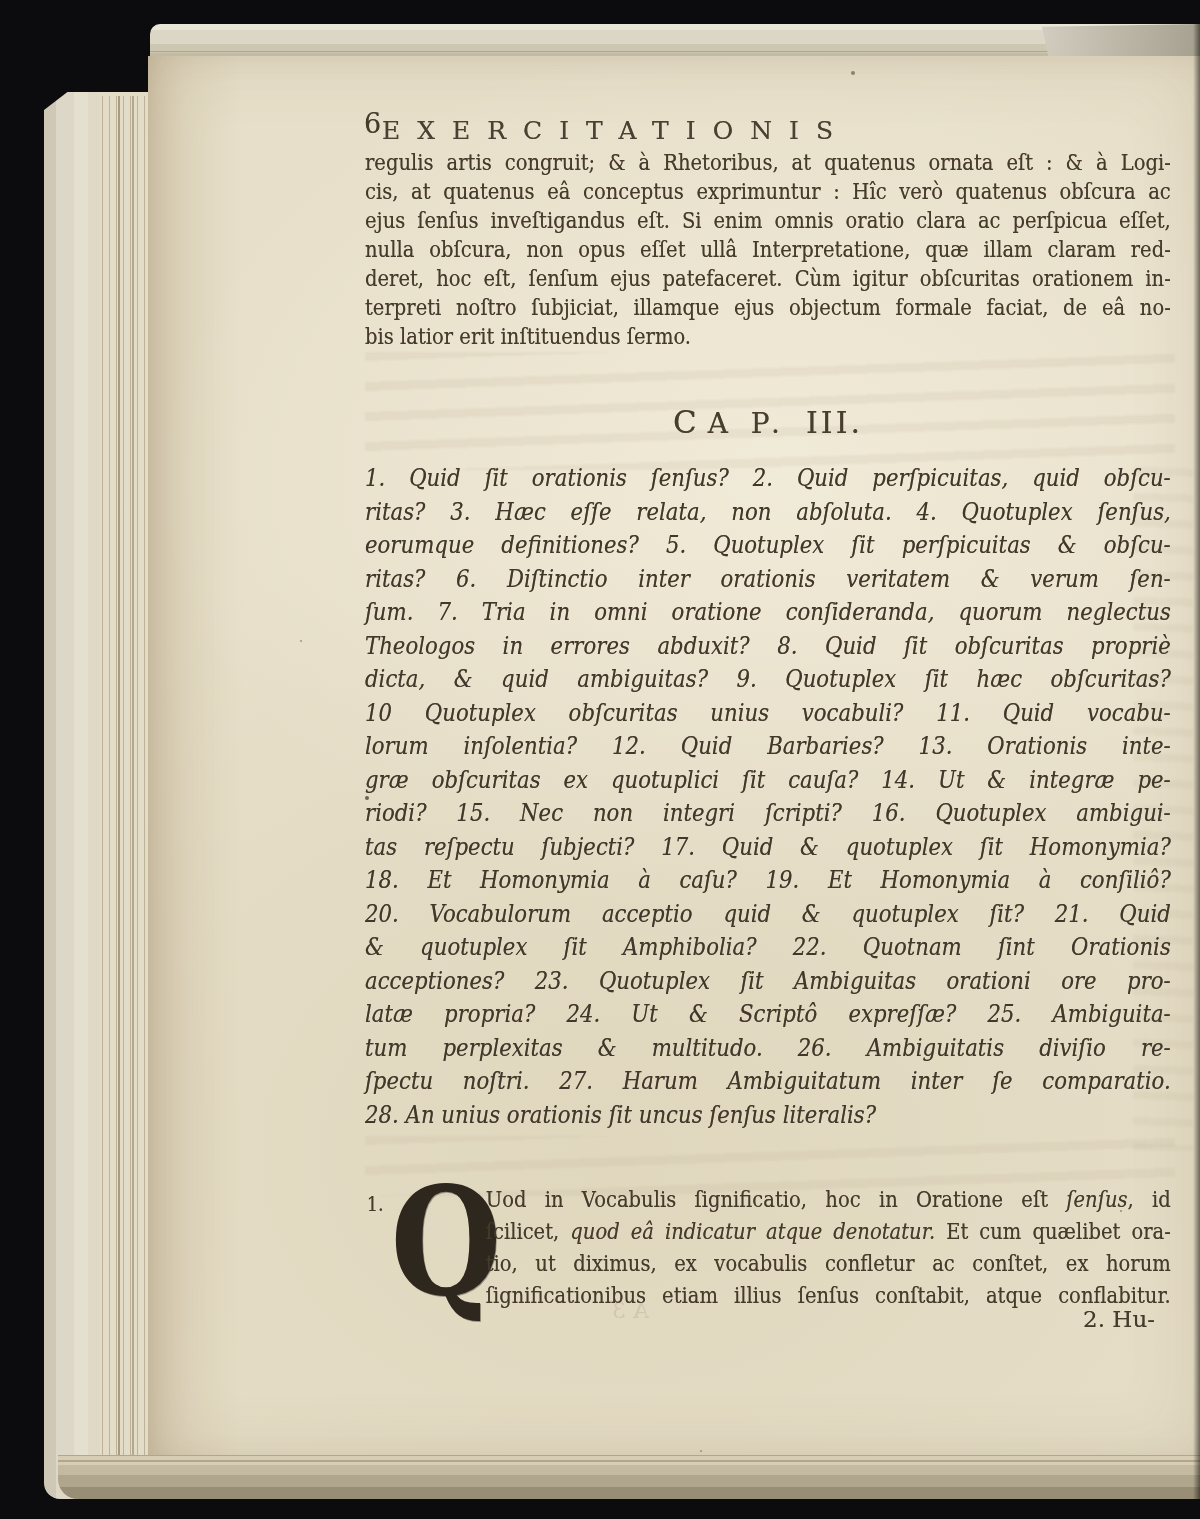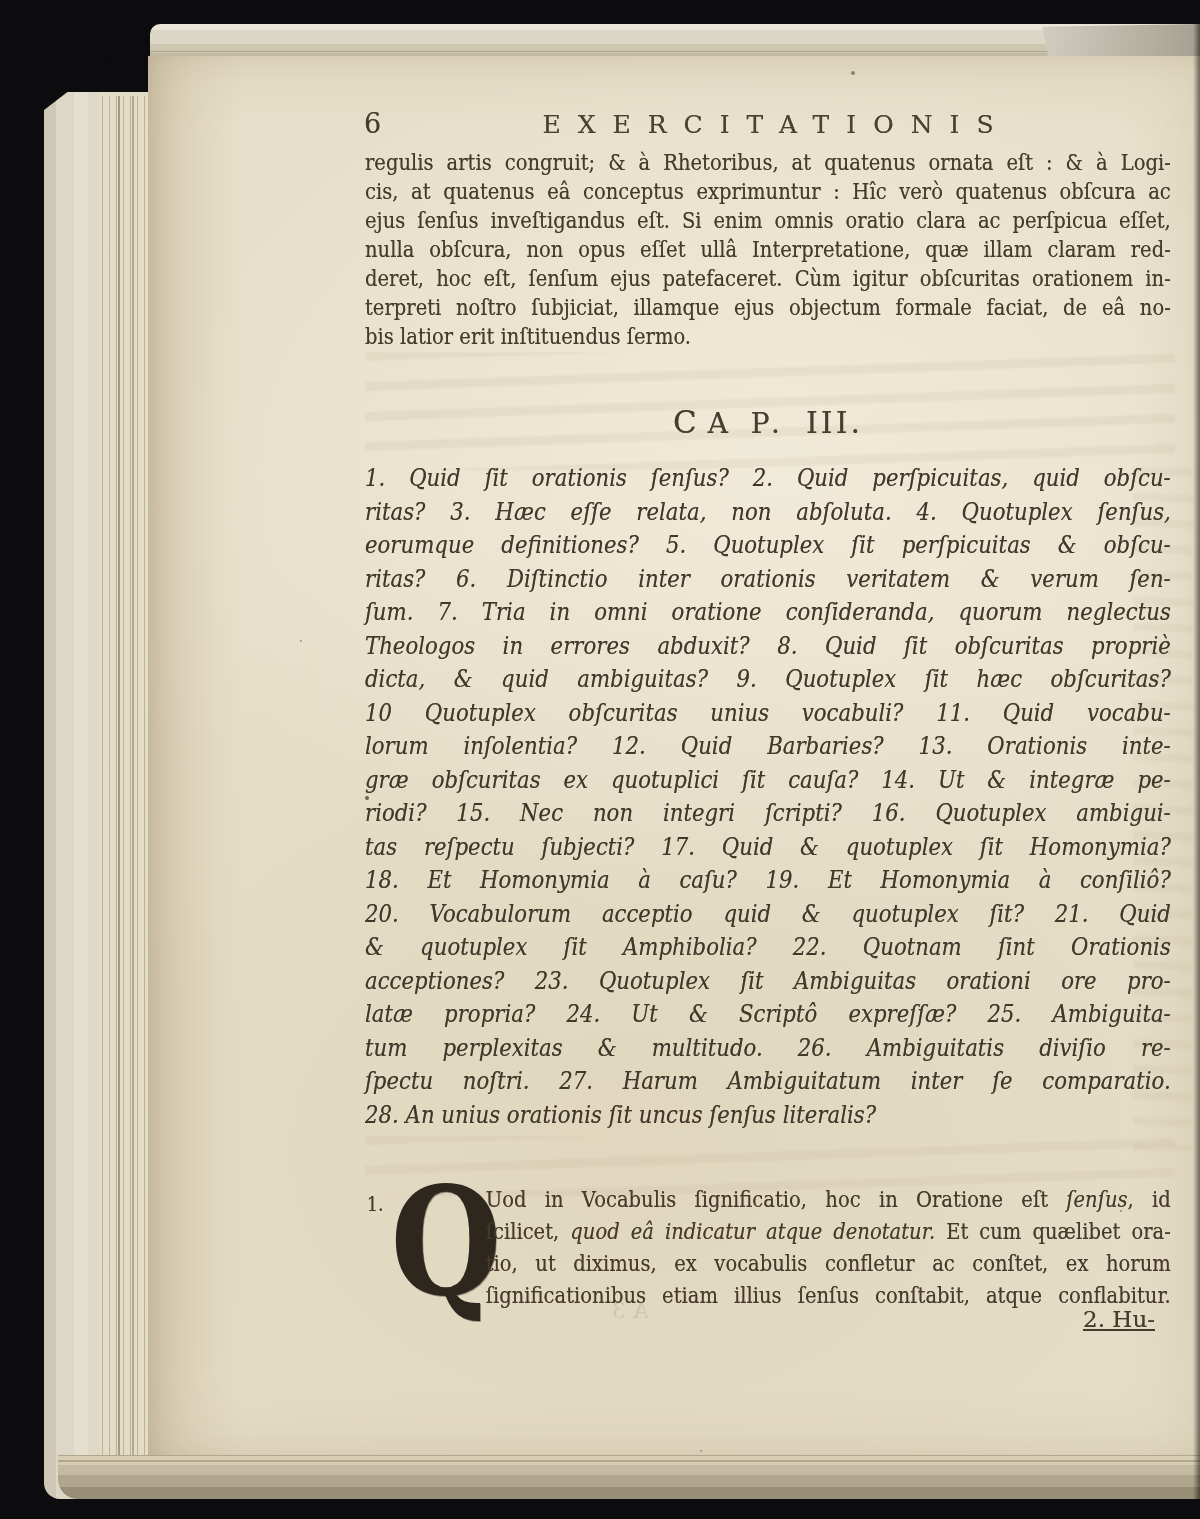--- a/index.html
+++ b/index.html
@@ -71,41 +71,41 @@
   .bleed.b3{left:985px;top:405px;width:60px;height:690px;
     background:repeating-linear-gradient(2deg,rgba(148,132,100,.12) 0 8px,transparent 8px 26px);}
   .specks{position:absolute;left:0;top:0;width:2px;height:2px;border-radius:50%;
     box-shadow:704px 16px 0 1px rgba(70,58,40,.55),
                218px 741px 0 1px rgba(55,45,30,.7),
                972px 1154px 0 0 rgba(70,58,40,.5),
                152px 584px 0 0 rgba(70,58,40,.45),
                552px 1394px 0 0 rgba(70,58,40,.4);}
   
   .pagenum{position:absolute;left:216px;top:52px;font-size:27px;letter-spacing:1px;}
-  .runhead{position:absolute;left:217px;top:54px;width:806px;text-align:center;
+  .runhead{position:absolute;left:217px;top:60px;width:806px;text-align:left;
     font-size:25px;letter-spacing:17px;text-indent:17px;color:#4a4033;}
   .jline{text-align:justify;text-align-last:justify;}
   .intro,.summary,.qblock{position:absolute;left:217px;width:948px;
     transform:scaleX(.85);transform-origin:left top;}
   .intro{top:92px;font-size:23px;line-height:29px;}
   .intro .jline:last-child{text-align-last:left;}
   .caphead{position:absolute;left:217px;top:348px;width:806px;text-align:center;color:#483e30;}
   .caphead .big{font-size:31px;letter-spacing:6px;}
   .caphead .small{font-size:28px;letter-spacing:7px;}
   .caphead .num{font-size:30px;letter-spacing:3px;margin-left:14px;}
   .summary{top:405px;font-size:25px;line-height:33.5px;font-style:italic;color:#42372b;}
   .summary .jline:last-child{text-align-last:left;}
   .qblock{top:1127px;font-size:23px;line-height:32px;}
   .qblock .mnum{position:absolute;left:2px;top:5px;font-size:21px;}
   .dropcap{float:left;width:98px;height:126px;margin:2px 14px 0 30px;
     font-size:150px;line-height:112px;font-weight:bold;color:#2e271e;
     text-shadow:1px 1px 0 rgba(46,39,30,.4);}
   .qtext .em{font-style:italic;}
   .catchword{position:absolute;left:217px;top:1250px;width:806px;
-    text-align:right;padding-right:16px;box-sizing:border-box;font-size:23px;text-decoration:underline;}
+    text-align:right;padding-right:16px;box-sizing:border-box;font-size:23px;}
   .bleed-sig{position:absolute;left:464px;top:1242px;font-size:22px;
     transform:scaleX(-1);opacity:.18;color:#8a7c64;filter:blur(.5px);}
   .intro,.summary,.qblock,.pagenum,.runhead,.caphead,.catchword{
     text-shadow:0 0 .6px rgba(60,45,25,.55);
   }
 </style>
 </head>
 <body>
 
 <div class="stage">

